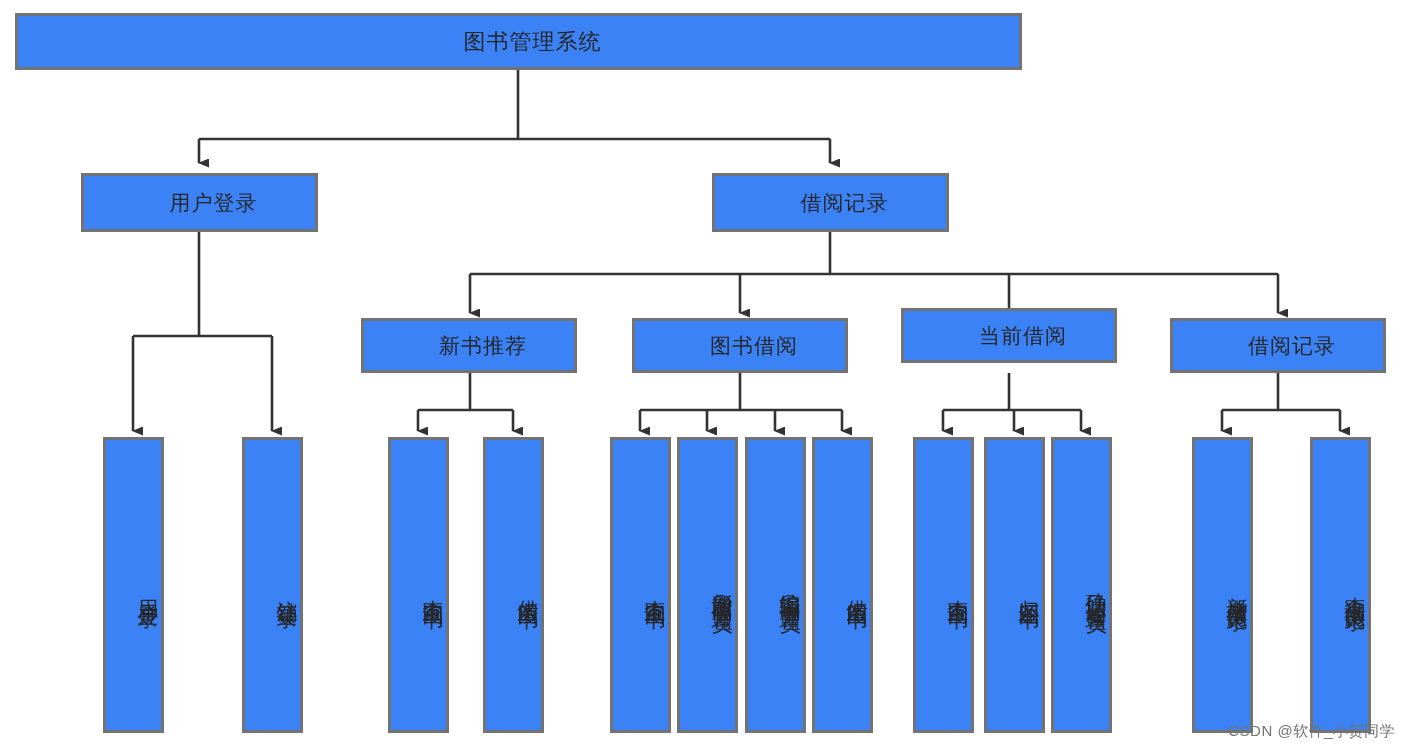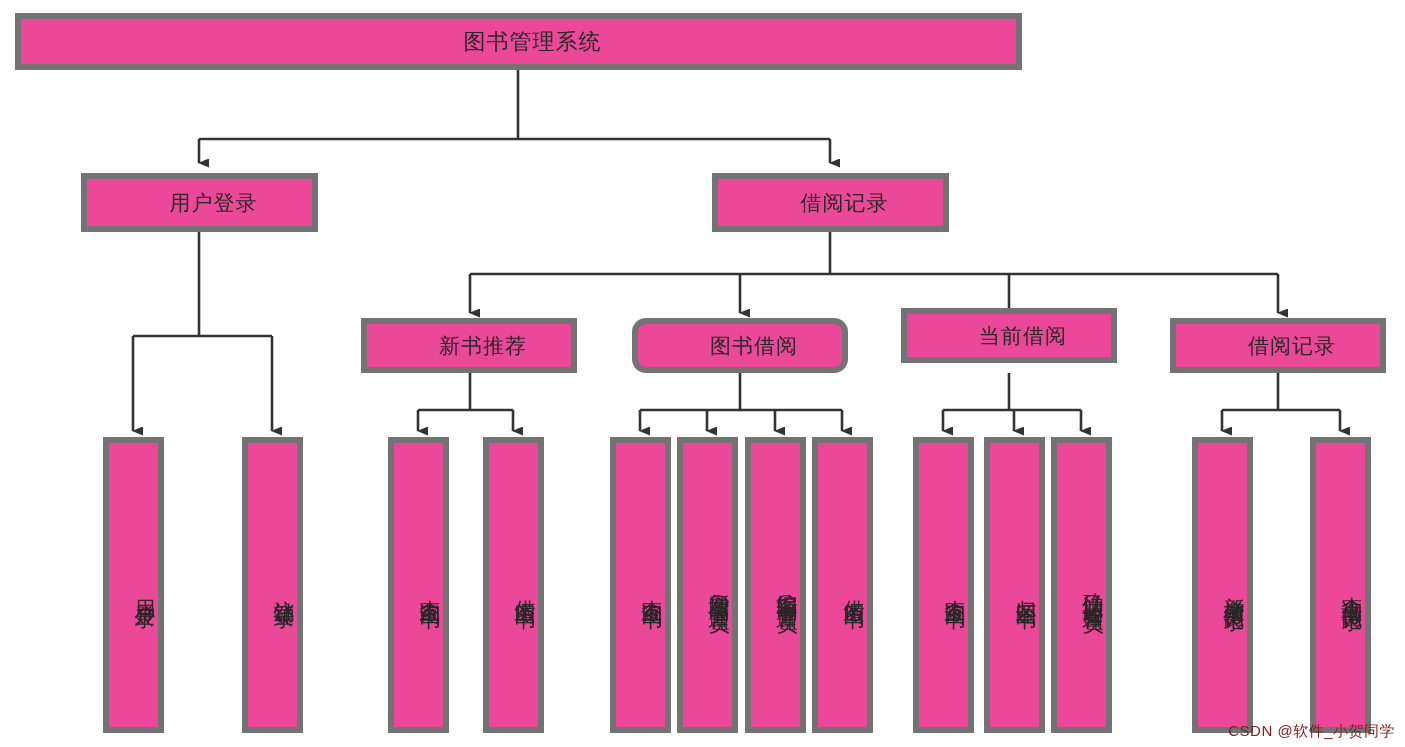--- a/index.html
+++ b/index.html
@@ -1,29 +1,29 @@
 <!DOCTYPE html>
 <html><head>
 <meta charset="utf-8">
 <style>
   html,body{margin:0;padding:0;background:#ffffff;}
   body{width:1405px;height:747px;overflow:hidden;
        font-family:"Liberation Sans","DejaVu Sans",sans-serif;}
   #diagram-root{position:relative;width:1405px;height:747px;background:#ffffff;}
   svg.wires{position:absolute;left:0;top:0;width:1405px;height:747px;}
-  .node{position:absolute;box-sizing:border-box;background:#ec4899;
-        border:6px solid #737373;display:flex;align-items:center;
+  .node{position:absolute;box-sizing:border-box;background:#3b82f6;
+        border:3px solid #737373;display:flex;align-items:center;
         justify-content:center;color:#262626;padding-left:28px;}
   .node.h{font-size:21px;letter-spacing:1px;}
   .node.v{writing-mode:vertical-rl;text-orientation:upright;
           font-size:21px;letter-spacing:3px;line-height:1.25;
           padding-top:8px;align-items:flex-start;justify-content:center;}
   .node.root{font-size:22px;letter-spacing:1px;}
   .watermark{position:absolute;right:10px;bottom:6px;font-size:15px;
-             color:#7f1d1d;white-space:nowrap;letter-spacing:0.5px;}
+             color:#737373;white-space:nowrap;letter-spacing:0.5px;}
 </style>
 </head>
 <body>
 
 <div id="diagram-root">
 
   <svg class="wires" viewBox="0 0 1405 747" xmlns="http://www.w3.org/2000/svg">
     <defs>
       <marker id="arw" markerWidth="9" markerHeight="11" refX="4.5" refY="10" orient="auto" markerUnits="userSpaceOnUse">
         <path d="M0,0 L9,0 L4.5,11 Z" fill="#333333"></path>
@@ -72,21 +72,21 @@
       <path d="M1340,410 L1340,431" marker-end="url(#arw)"></path>
     </g>
   </svg>
 
   <div class="node h root" style="left:15px;top:13px;width:1007px;height:57px;">图书管理系统</div>
 
   <div class="node h" style="left:81px;top:173px;width:237px;height:59px;">用户登录</div>
   <div class="node h" style="left:712px;top:173px;width:237px;height:59px;">借阅记录</div>
 
   <div class="node h" style="left:361px;top:318px;width:216px;height:55px;">新书推荐</div>
-  <div class="node h" style="left:632px;top:318px;width:216px;height:55px;border-radius:14px;">图书借阅</div>
+  <div class="node h" style="left:632px;top:318px;width:216px;height:55px;">图书借阅</div>
   <div class="node h" style="left:901px;top:308px;width:216px;height:55px;">当前借阅</div>
   <div class="node h" style="left:1170px;top:318px;width:216px;height:55px;">借阅记录</div>
 
   <div class="node v" style="left:103px;top:437px;width:61px;height:296px;">用户登录</div>
   <div class="node v" style="left:242px;top:437px;width:61px;height:296px;">注销登录</div>
 
   <div class="node v" style="left:388px;top:437px;width:61px;height:296px;">查询图书</div>
   <div class="node v" style="left:483px;top:437px;width:61px;height:296px;">借阅图书</div>
 
   <div class="node v" style="left:610px;top:437px;width:61px;height:296px;">查询图书</div>

